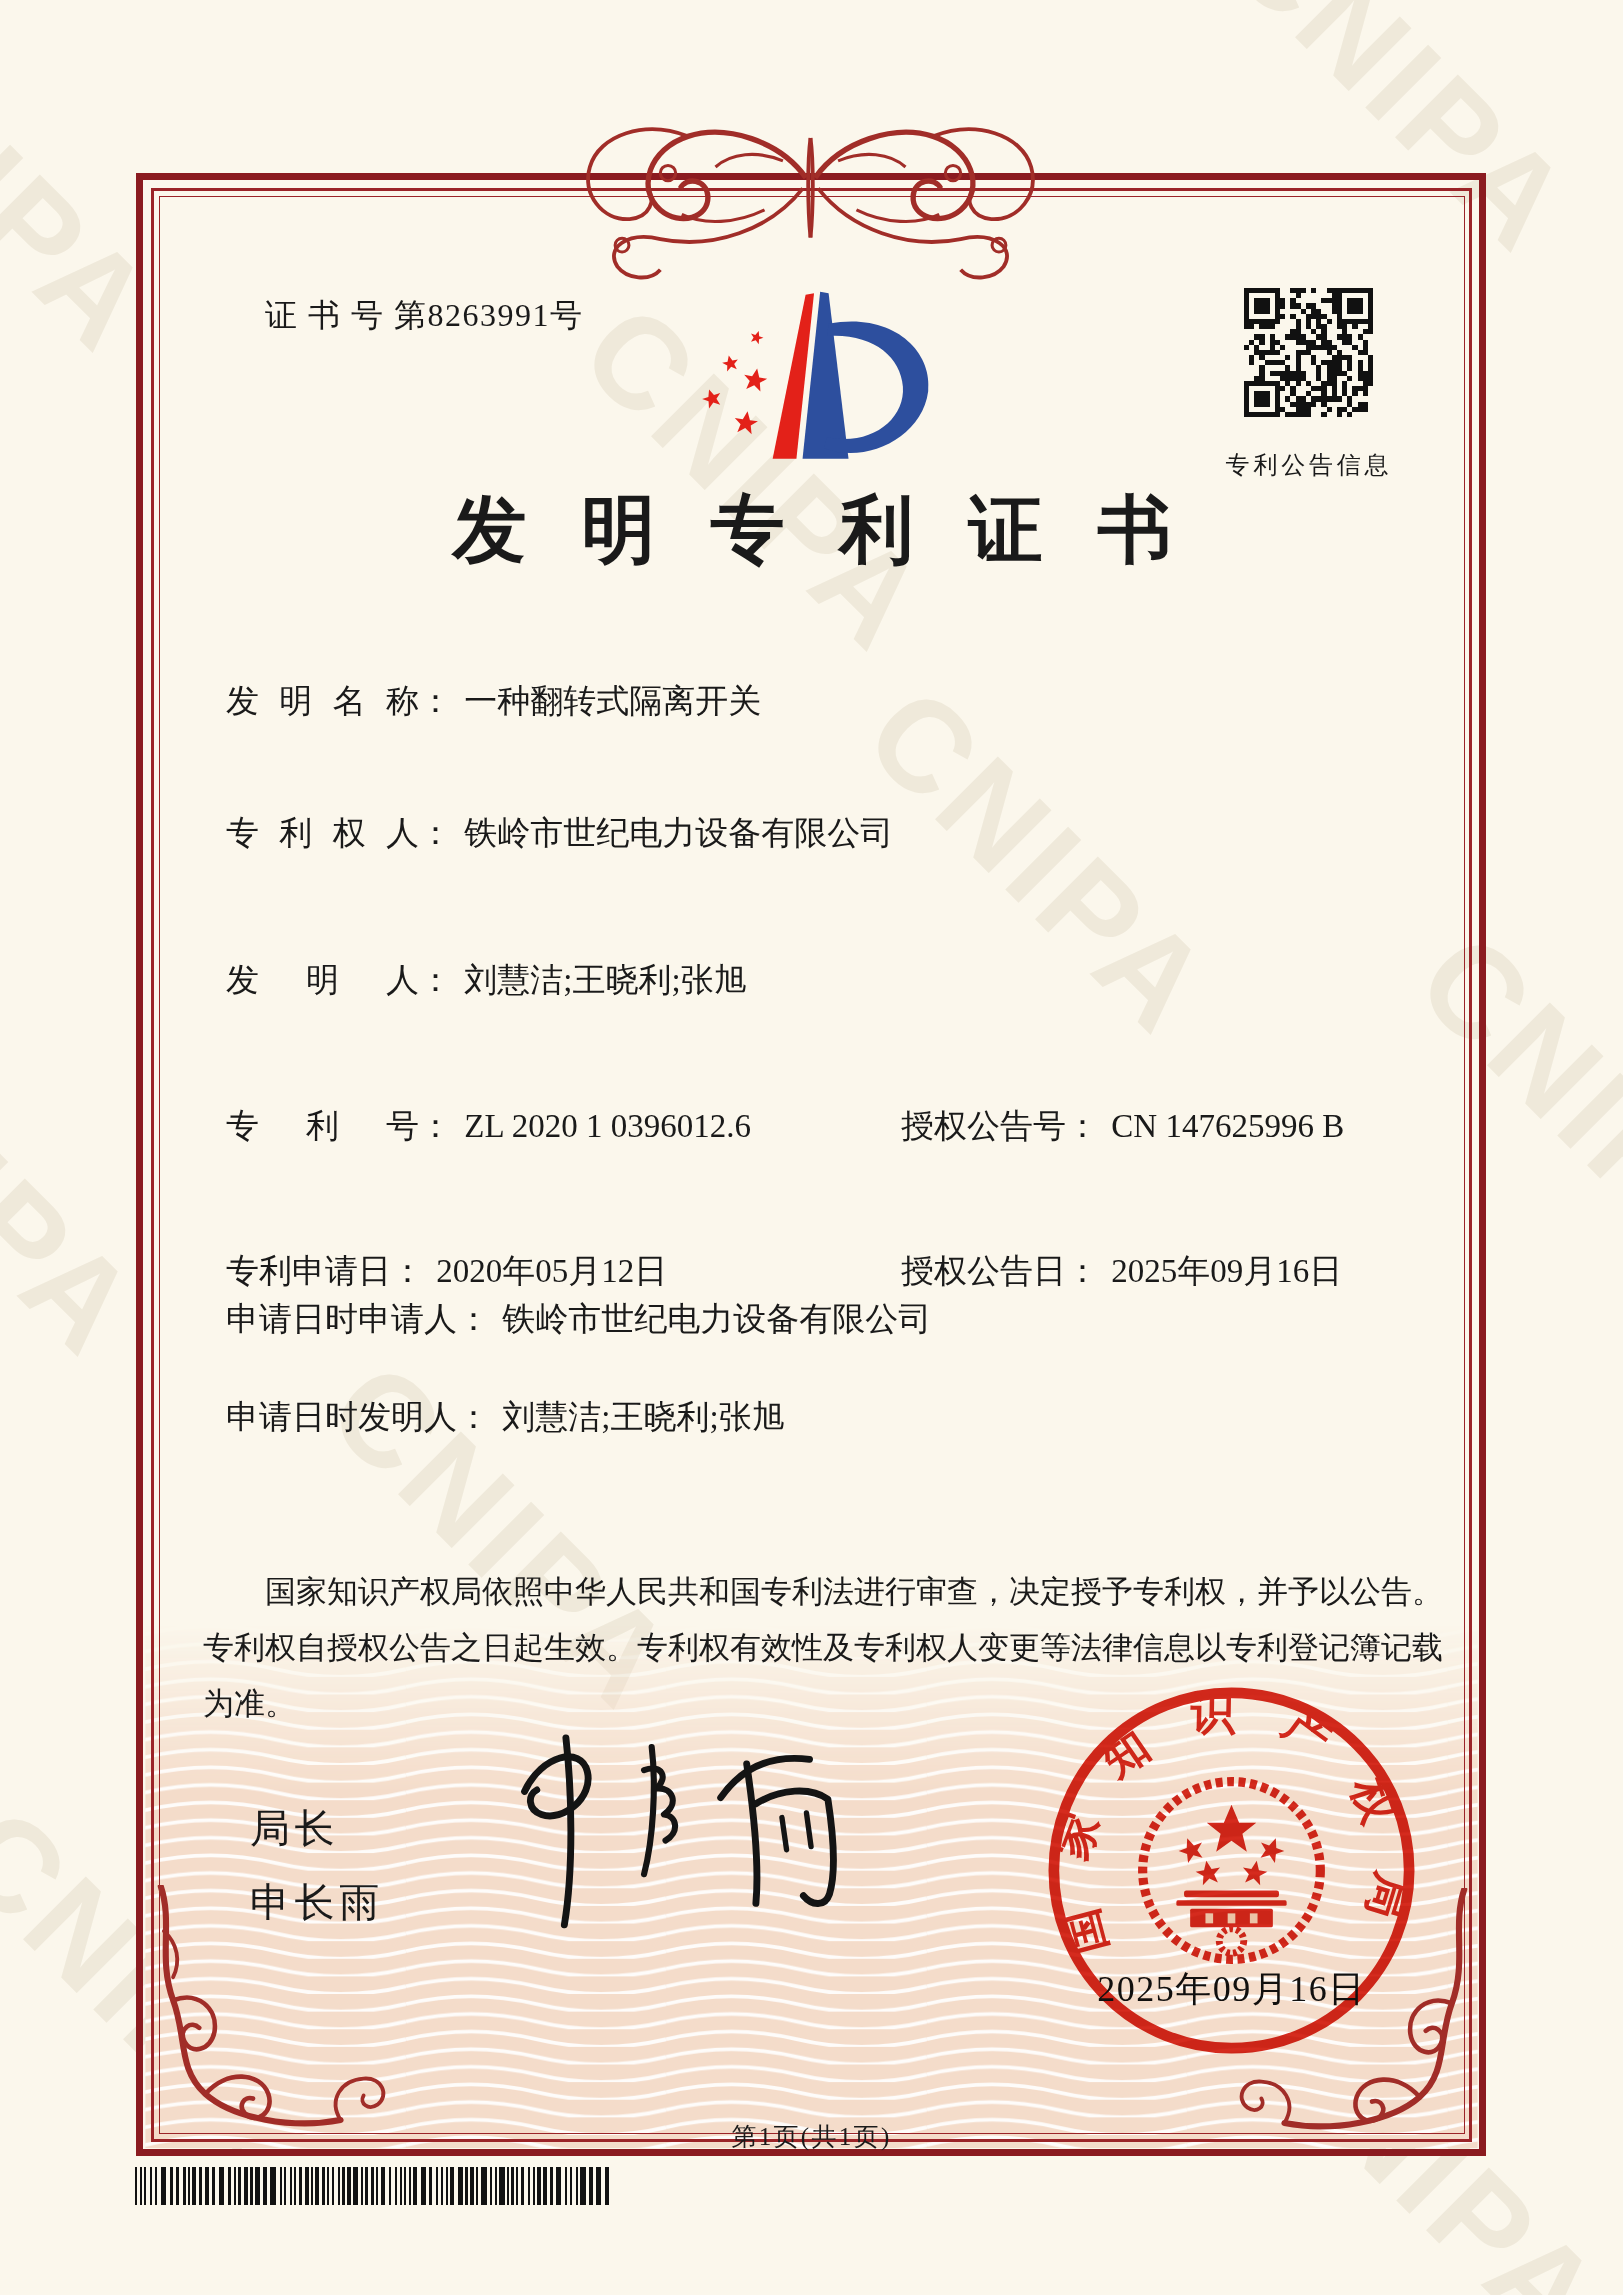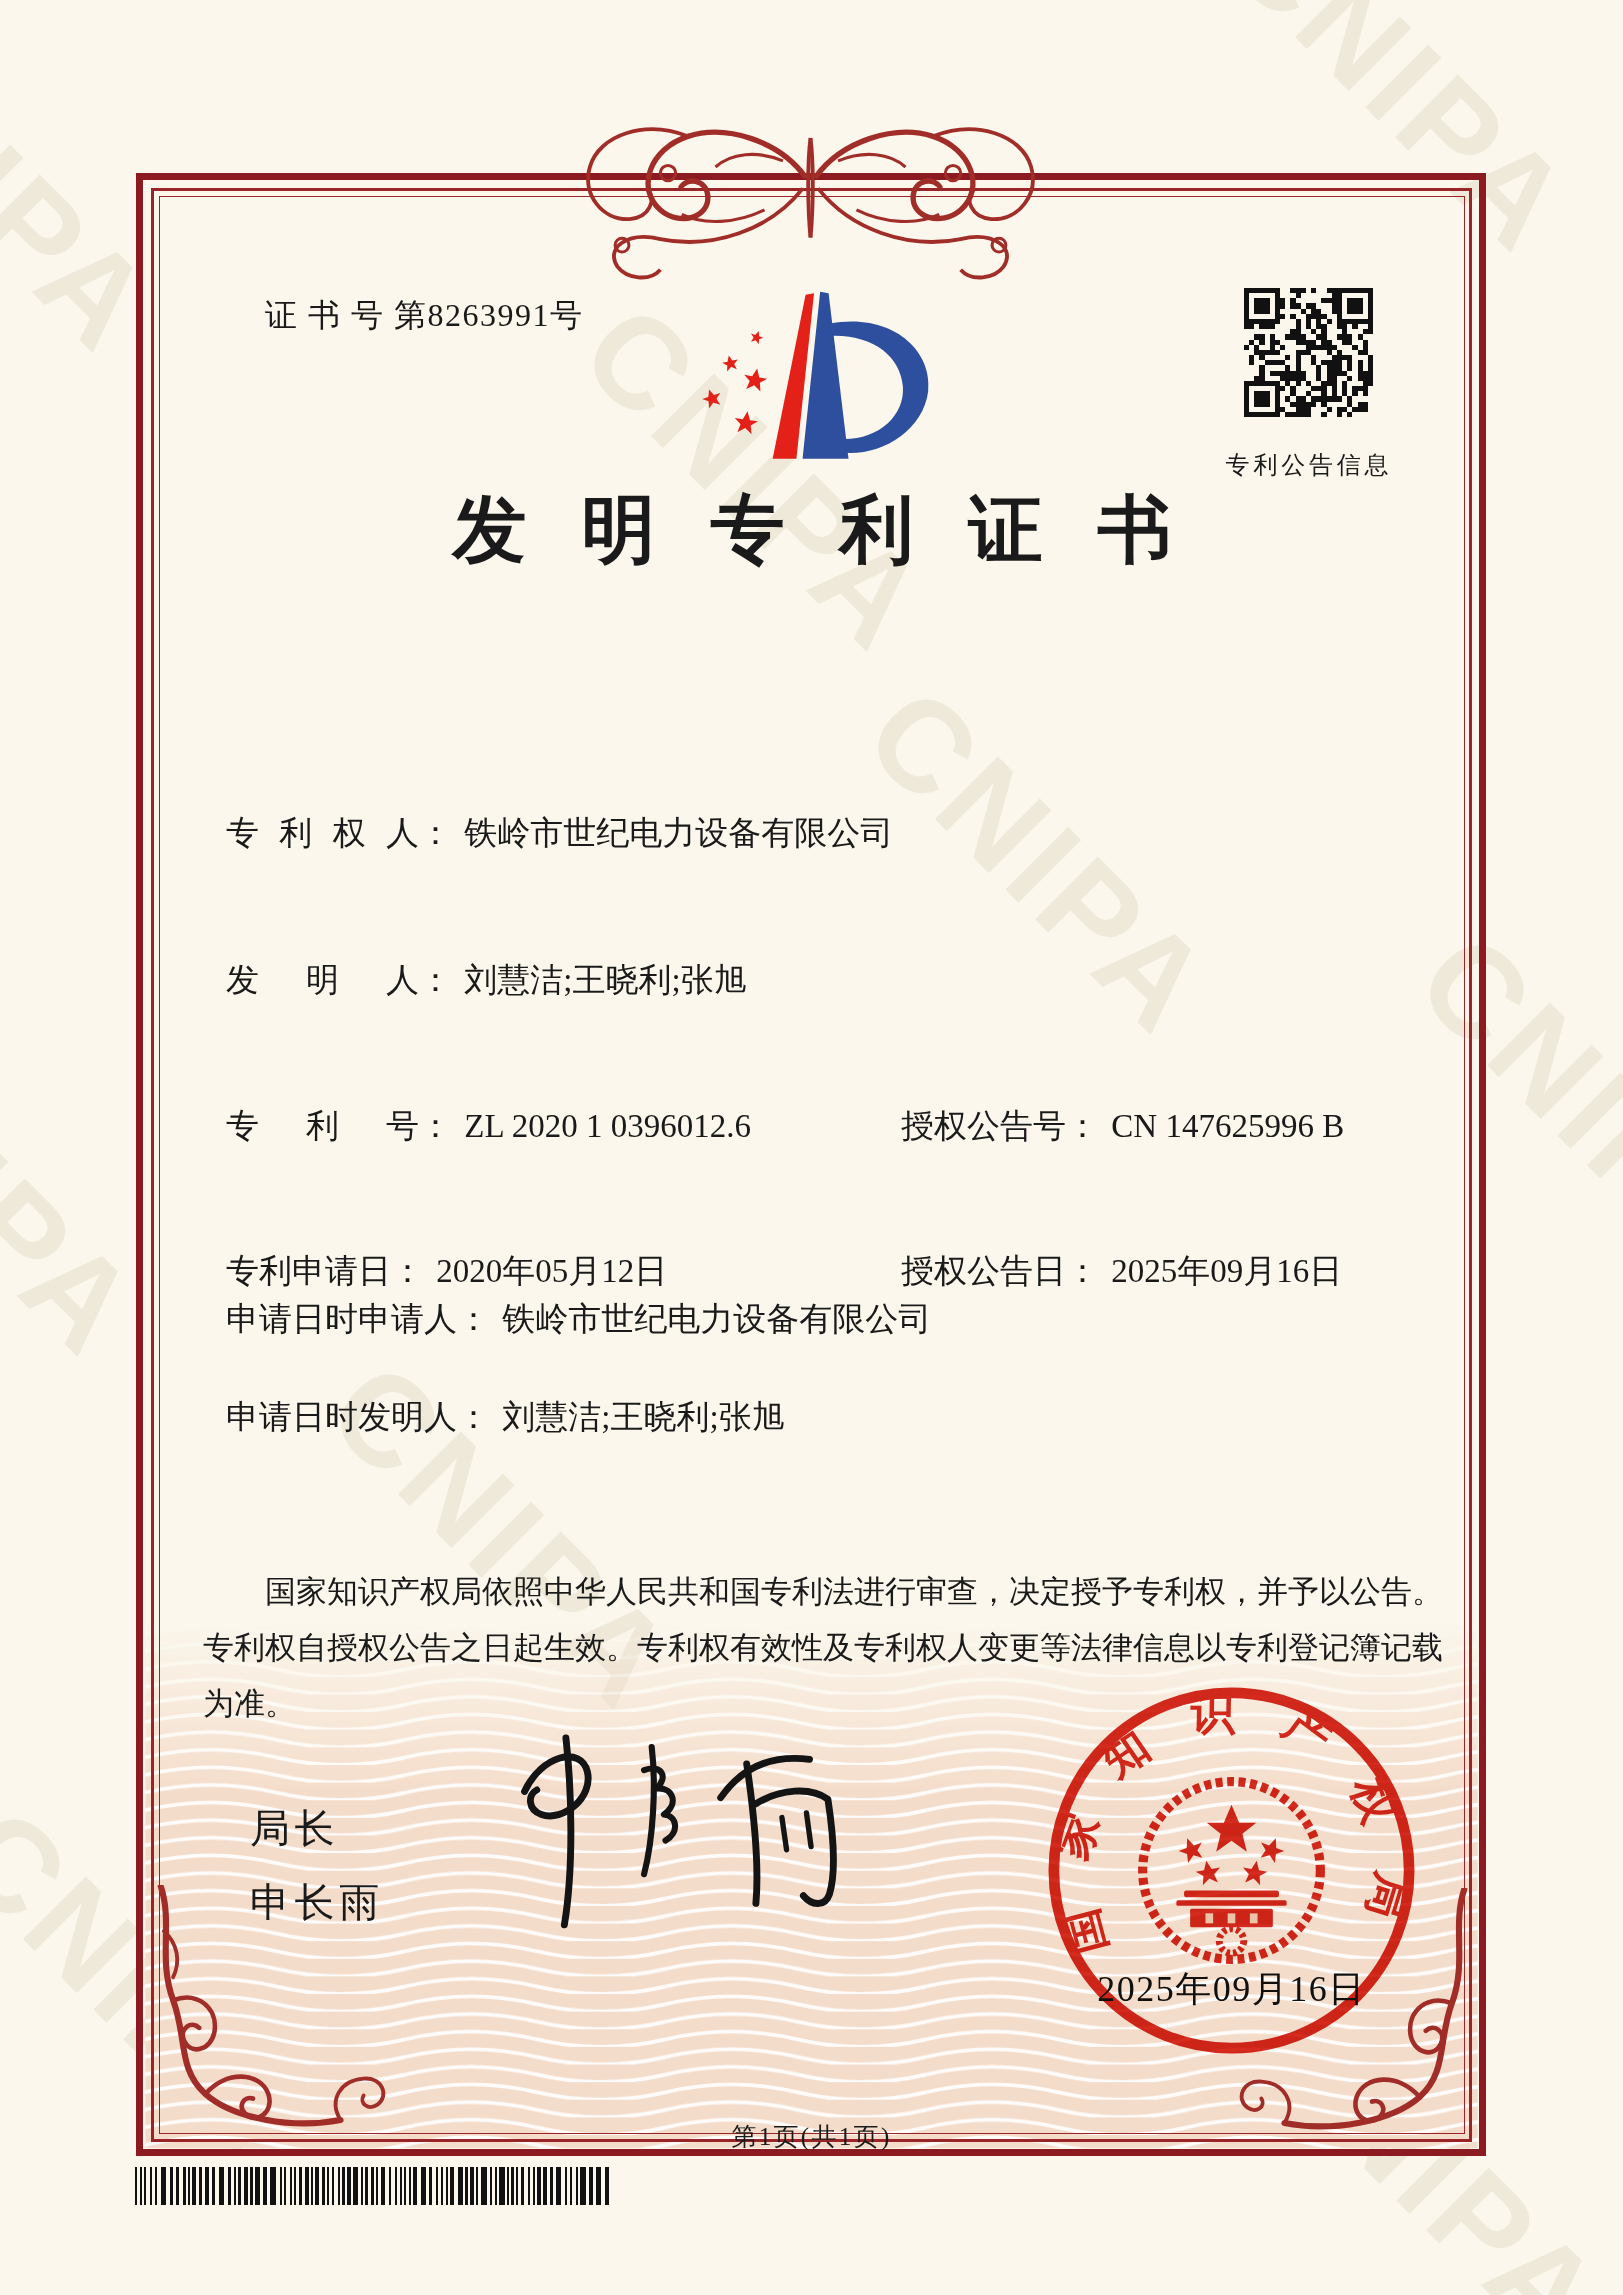--- a/index.html
+++ b/index.html
@@ -460,20 +460,23 @@
         <rect x="12" y="24" width="1" height="1" fill="#111"></rect>
         <rect x="15" y="24" width="1" height="1" fill="#111"></rect>
         <rect x="18" y="24" width="1" height="1" fill="#111"></rect>
         <rect x="20" y="24" width="1" height="1" fill="#111"></rect>
       </svg>
   </div>
   <div class="qrlabel">专利公告信息</div>
 
   <div class="title">发明专利证书</div>
 
+  <div class="row" style="top:679px">
+    <span class="lbl">发明名称</span>：<span class="val">一种翻转式隔离开关</span>
+  </div>
   <div class="row" style="top:811px">
     <span class="lbl">专利权人</span>：<span class="val">铁岭市世纪电力设备有限公司</span>
   </div>
   <div class="row" style="top:958px">
     <span class="lbl">发明人</span>：<span class="val">刘慧洁;王晓利;张旭</span>
   </div>
   <div class="row" style="top:1104px">
     <span class="lbl">专利号</span>：<span class="val">ZL 2020 1 0396012.6</span>
     <span class="r2">
       <span class="lbl nat">授权公告号</span>：<span class="val">CN 147625996 B</span>

